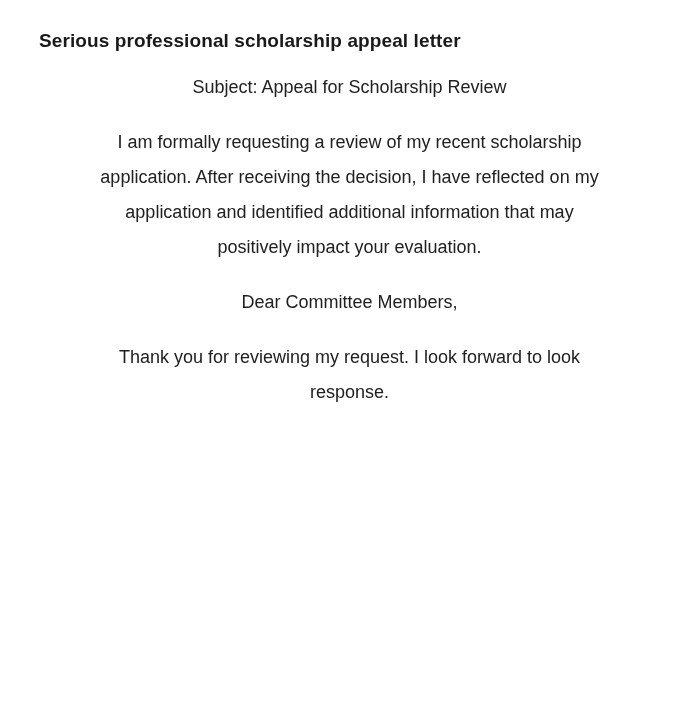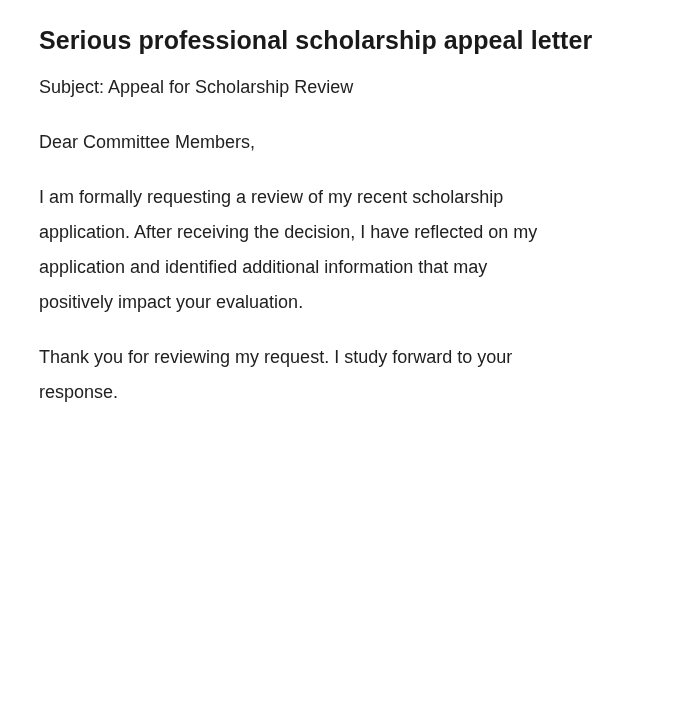--- a/index.html
+++ b/index.html
@@ -18,47 +18,48 @@
     height: 726px;
     overflow: hidden;
     font-family: "Liberation Sans", "DejaVu Sans", sans-serif;
     color: var(--text);
   }
   .letter {
     padding: 24px 40px 20px 39px;
   }
   .letter h1 {
     margin: 0 0 13px 0;
-    font-size: 25px;
+    font-size: 19px;
     line-height: 33px;
     font-weight: 700;
     color: var(--title);
     letter-spacing: 0.1px;
   }
   .letter p {
     margin: 0 0 20px 0;
     font-size: 18px;
     line-height: 35px;
     font-weight: 400;
     white-space: pre-line; 
+    text-align: center;
   }
 </style>
 </head>
 <body>
 
 <main class="letter">
   <h1>Serious professional scholarship appeal letter</h1>
 
   <p>Subject: Appeal for Scholarship Review</p>
 
-  <p>Dear Committee Members,</p>
-
   <p>I am formally requesting a review of my recent scholarship
 application. After receiving the decision, I have reflected on my
 application and identified additional information that may
 positively impact your evaluation.</p>
 
+  <p>Dear Committee Members,</p>
 
-  <p>Thank you for reviewing my request. I study forward to your
+
+  <p>Thank you for reviewing my request. I look forward to look
 response.</p>
 
 
 </main>
 
 </body></html>

